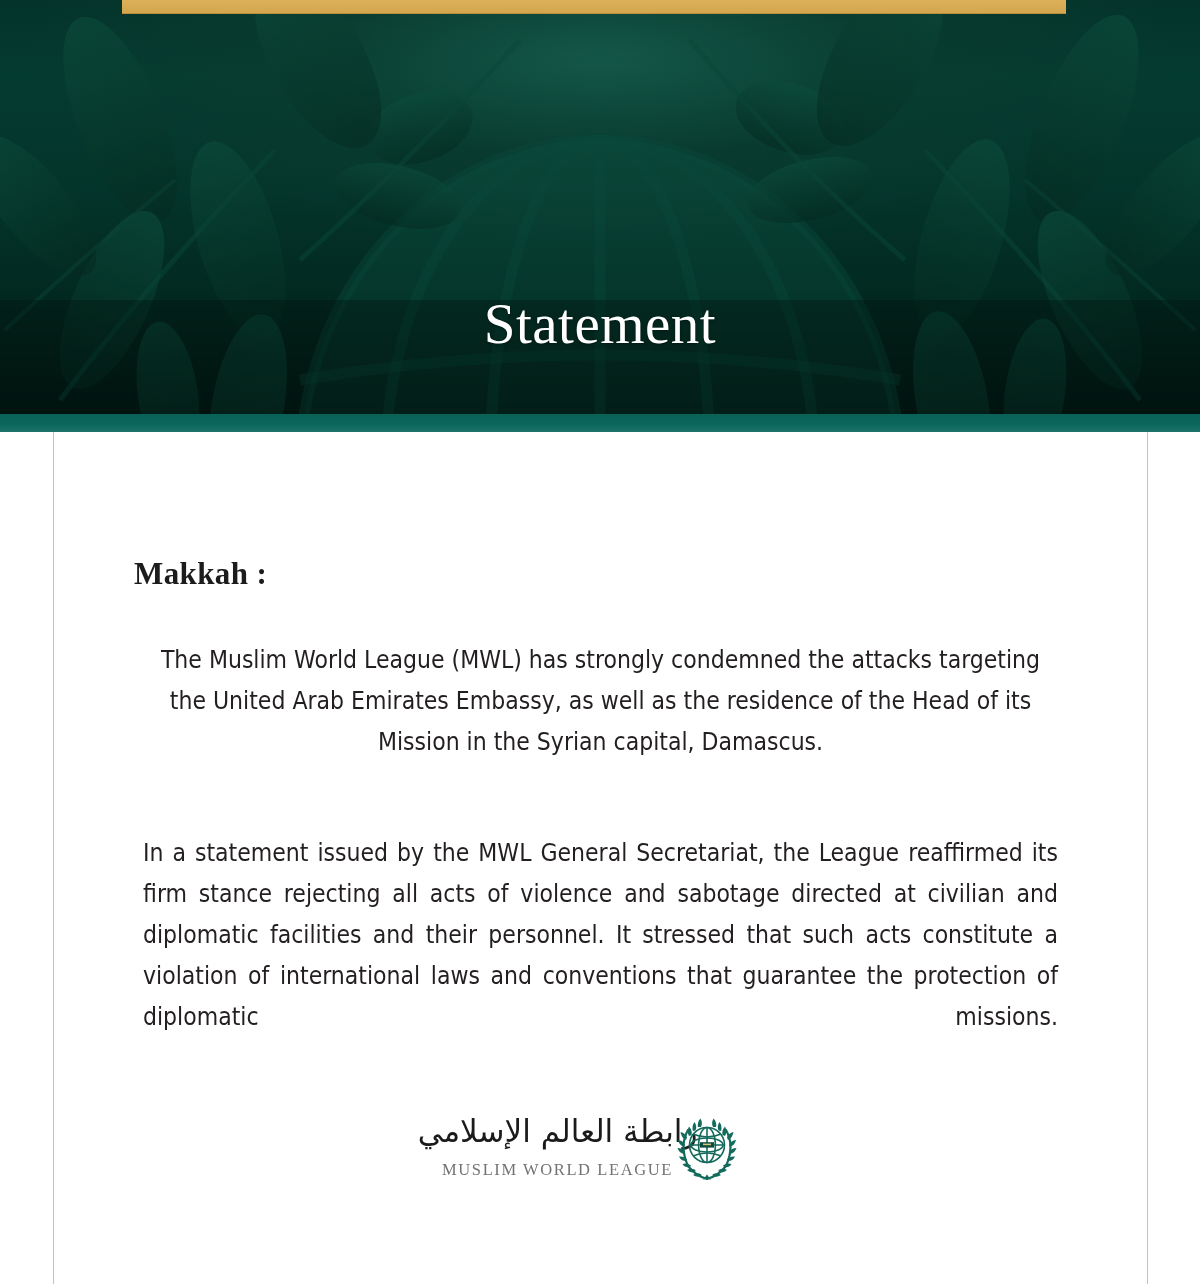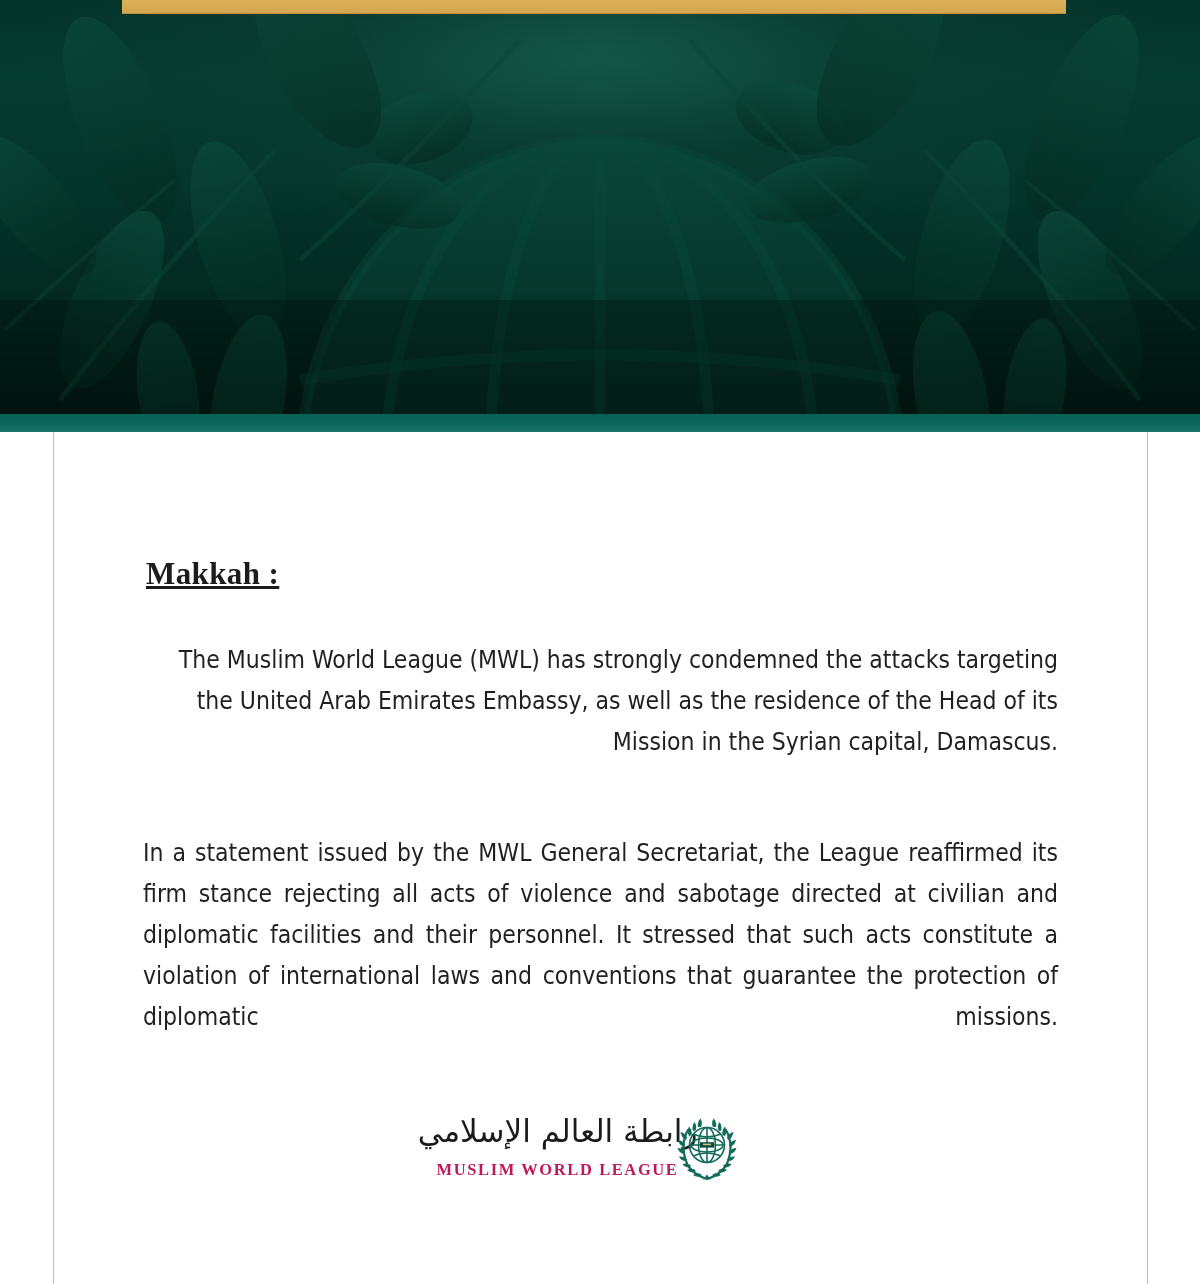--- a/index.html
+++ b/index.html
@@ -49,38 +49,37 @@
 
   
   .body-area {
     position:absolute; left:0; top:432px; width:1200px; height:852px;
     background:#ffffff;
   }
   .rule-left  { position:absolute; left:53px;   top:432px; width:1px; height:852px; background:#b9c7c4; z-index:3; }
   .rule-right { position:absolute; left:1147px; top:432px; width:1px; height:852px; background:#b9c7c4; z-index:3; }
 
   .dateline {
-    position:absolute; left:146px; top:556px;
+    position:absolute; left:134px; top:556px;
     font-family:"Liberation Serif", serif;
     font-weight:700;
     font-size:31px;
     color:#1c1c1c;
     letter-spacing:0.4px;
-    text-decoration:underline;
   }
 
   .para {
     position:absolute; left:143px; width:915px;
     font-family:"DejaVu Sans", sans-serif;
     font-size:24.5px;
     line-height:41px;
     color:#231f20;
     font-stretch:condensed;
   }
-  .para-1 { top:639px; text-align:right; }
+  .para-1 { top:639px; text-align:center; }
   .para-2 { top:808px; text-align:justify;margin-top:24px; }
   .para-2::after { content:""; display:inline-block; width:100%; }
 
   
   .logo-wrap {
     position:absolute; left:455px; top:1110px;
     width:295px; height:92px;
     display:flex; align-items:flex-start; justify-content:flex-start;
   }
   .logo-text-block {
@@ -90,24 +89,24 @@
     font-family:"DejaVu Sans", sans-serif;
     font-size:31px;
     color:#1b1b1b;
     line-height:1.25;
     direction:rtl;
     white-space:nowrap;
     margin-top:2px;
   }
   .logo-en {
     font-family:"Liberation Serif", serif;
-    font-weight:700;
+    font-weight:400;
     font-size:16.5px;
     letter-spacing:1.6px;
-    color:#be185d;
+    color:#737373;
     margin-top:9px;
     white-space:nowrap;
   }
   .logo-emblem { margin-left:14px; margin-top:4px; }
 </style>
 </head>
 <body>
 
 <div class="page">
 
@@ -173,20 +172,21 @@
         <ellipse cx="1035" cy="392" rx="30" ry="74" transform="rotate(8 1035 392)"></ellipse>
         <path d="M1140 400 Q1050 280 925 150" stroke="#0a4537" stroke-opacity="0.55" stroke-width="5" fill="none"></path>
         <path d="M1195 330 Q1110 250 1025 180" stroke="#0a4537" stroke-opacity="0.45" stroke-width="4" fill="none"></path>
       </g>
 
       <rect x="0" y="300" width="1200" height="114" fill="#011510" opacity="0.38"></rect>
     </svg>
 
     <div class="gold-bar"></div>
 
+    <div class="banner-title">Statement</div>
   </div>
 
   <div class="teal-band"></div>
 
   <div class="body-area"></div>
   <div class="rule-left"></div>
   <div class="rule-right"></div>
 
   <div class="dateline">Makkah :</div>
 

